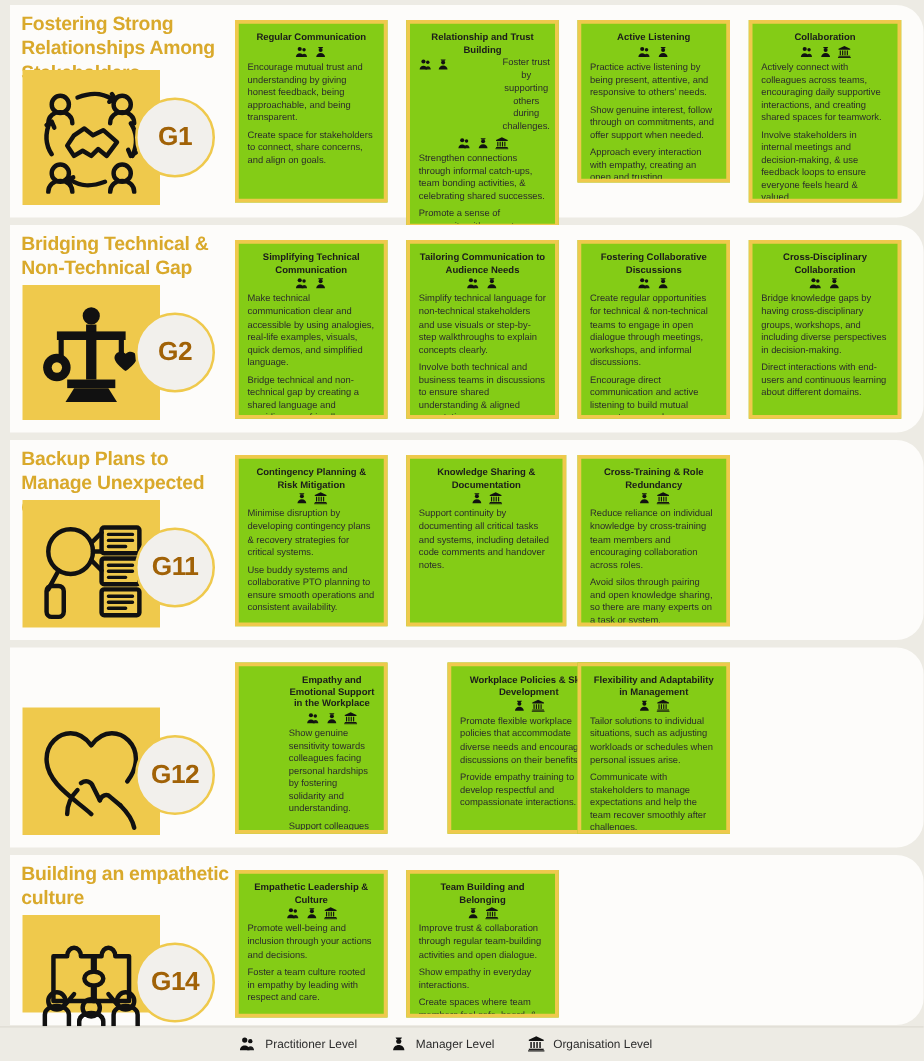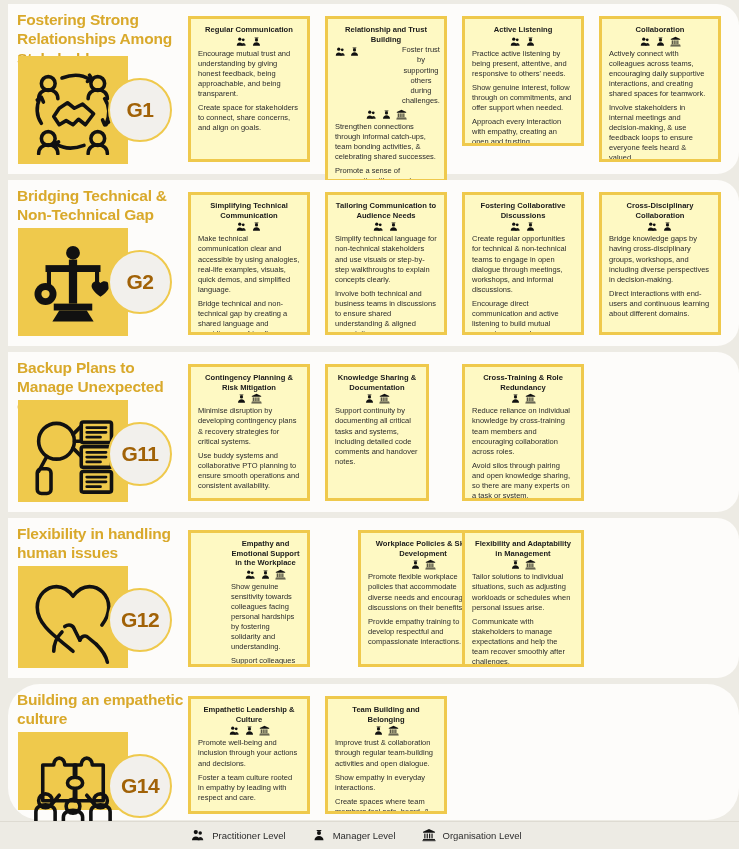--- a/index.html
+++ b/index.html
@@ -48,21 +48,21 @@
     border: 2.5px solid #efc94c;
     display: flex; align-items: center; justify-content: center;
     color: #a16207;
     font-size: 21px;
     font-weight: bold;
     letter-spacing: -0.5px;
   }
 
   .card {
     position: absolute;
-    background: #fef9c3;
+    background: #84cc16;
     border: 3px solid #efc94c;
     padding: 6px 7px 5px 7px;
     overflow: hidden;
   }
   .card-title {
     text-align: center;
     font-size: 7.6px;
     font-weight: bold;
     color: #1b1b1b;
     line-height: 1.28;
@@ -413,21 +413,21 @@
               <rect x="12.1" y="9.6" width="2" height="8.2"></rect>
               <rect x="16.2" y="9.6" width="2" height="8.2"></rect>
               <rect x="1.8" y="18.8" width="20.4" height="1.7"></rect>
               <rect x="0.8" y="21" width="22.4" height="1.6"></rect>
             </svg>
           </span>
         </div>
         <p>Minimise disruption by developing contingency plans &amp; recovery strategies for critical systems.</p>
         <p>Use buddy systems and collaborative PTO planning to ensure smooth operations and consistent availability.</p>
       </div>
-      <div class="card" style="left: 317px; top: 12px; width: 104px; height: 137px;">
+      <div class="card" style="left: 317px; top: 12px; width: 128px; height: 137px;">
         <div class="card-title">Knowledge Sharing &amp; Documentation</div>
         <div class="icon-row">
           <span class="glyph">
             <svg viewBox="0 0 24 24" fill="#111">
               <path d="M7.6 3.4h8.8l-1.2 2.2H8.8z"></path>
               <circle cx="12" cy="8.6" r="3.5"></circle>
               <path d="M4.3 21c0-4.2 3.4-7.2 7.7-7.2s7.7 3 7.7 7.2z"></path>
             </svg>
           </span>
           <span class="glyph">
@@ -465,21 +465,20 @@
               <rect x="0.8" y="21" width="22.4" height="1.6"></rect>
             </svg>
           </span>
         </div>
         <p>Reduce reliance on individual knowledge by cross-training team members and encouraging collaboration across roles.</p>
         <p>Avoid silos through pairing and open knowledge sharing, so there are many experts on a task or system.</p>
       </div>
     </div>
     <div class="row" style="top: 518px; height: 160px; width: 731px;">
       <div class="row-left">
-        <div class="row-title">Flexibility in handling human issues</div>
         <div class="icon-tile" style="top: 48px; height: 102px;">
           <svg viewBox="0 0 64 64">
             <path d="M32 54C22 45 6 36 6 22 6 13 13 7 20 7c5 0 9 3 12 7 3-4 7-7 12-7 7 0 14 6 14 15 0 5-2 9-5 13" fill="none" stroke="#111" stroke-width="2.6" stroke-linecap="round" stroke-linejoin="round"></path>
             <path d="M26 36c3-2 6-1 7 2l4 8" fill="none" stroke="#111" stroke-width="2.6" stroke-linecap="round" stroke-linejoin="round"></path>
             <path d="M37 46c1-3 4-4 6-2l6 5" fill="none" stroke="#111" stroke-width="2.6" stroke-linecap="round" stroke-linejoin="round"></path>
             <path d="M24 40c-4 4-6 9-6 14" fill="none" stroke="#111" stroke-width="2.6" stroke-linecap="round" stroke-linejoin="round"></path>
             <path d="M49 49c4 4 7 8 8 13" fill="none" stroke="#111" stroke-width="2.6" stroke-linecap="round" stroke-linejoin="round"></path>
           </svg>
         </div>
         <div class="badge" style="left: 100px; top: 70px;">G12</div>
@@ -561,21 +560,21 @@
               <rect x="16.2" y="9.6" width="2" height="8.2"></rect>
               <rect x="1.8" y="18.8" width="20.4" height="1.7"></rect>
               <rect x="0.8" y="21" width="22.4" height="1.6"></rect>
             </svg>
           </span>
         </div>
         <p>Tailor solutions to individual situations, such as adjusting workloads or schedules when personal issues arise.</p>
         <p>Communicate with stakeholders to manage expectations and help the team recover smoothly after challenges.</p>
       </div>
     </div>
-    <div class="row" style="top: 684px; height: 136px; width: 731px; border-radius: 32px;">
+    <div class="row" style="top: 684px; height: 136px; width: 731px;">
       <div class="row-left">
         <div class="row-title">Building an empathetic culture</div>
         <div class="icon-tile" style="top: 48px; height: 78px;">
           <svg viewBox="0 0 64 64">
             <path d="M10 16h8c0-3 2-5 4-5s4 2 4 5h8v9c3 0 5 2 5 4s-2 4-5 4v9H10z" fill="none" stroke="#111" stroke-width="2.6" stroke-linecap="round" stroke-linejoin="round"></path>
             <path d="M54 16h-8c0-3-2-5-4-5s-4 2-4 5h-5v9c-3 0-5 2-5 4s2 4 5 4v9h21z" fill="none" stroke="#111" stroke-width="2.6" stroke-linecap="round" stroke-linejoin="round"></path>
             <circle cx="12" cy="42" r="5" fill="none" stroke="#111" stroke-width="2.6" stroke-linecap="round" stroke-linejoin="round"></circle>
             <path d="M5 62V50c0-3 3-5 7-5s7 2 7 5v12" fill="none" stroke="#111" stroke-width="2.6" stroke-linecap="round" stroke-linejoin="round"></path>
             <circle cx="32" cy="46" r="5" fill="none" stroke="#111" stroke-width="2.6" stroke-linecap="round" stroke-linejoin="round"></circle>
             <path d="M25 62V54c0-3 3-5 7-5s7 2 7 5v8" fill="none" stroke="#111" stroke-width="2.6" stroke-linecap="round" stroke-linejoin="round"></path>

